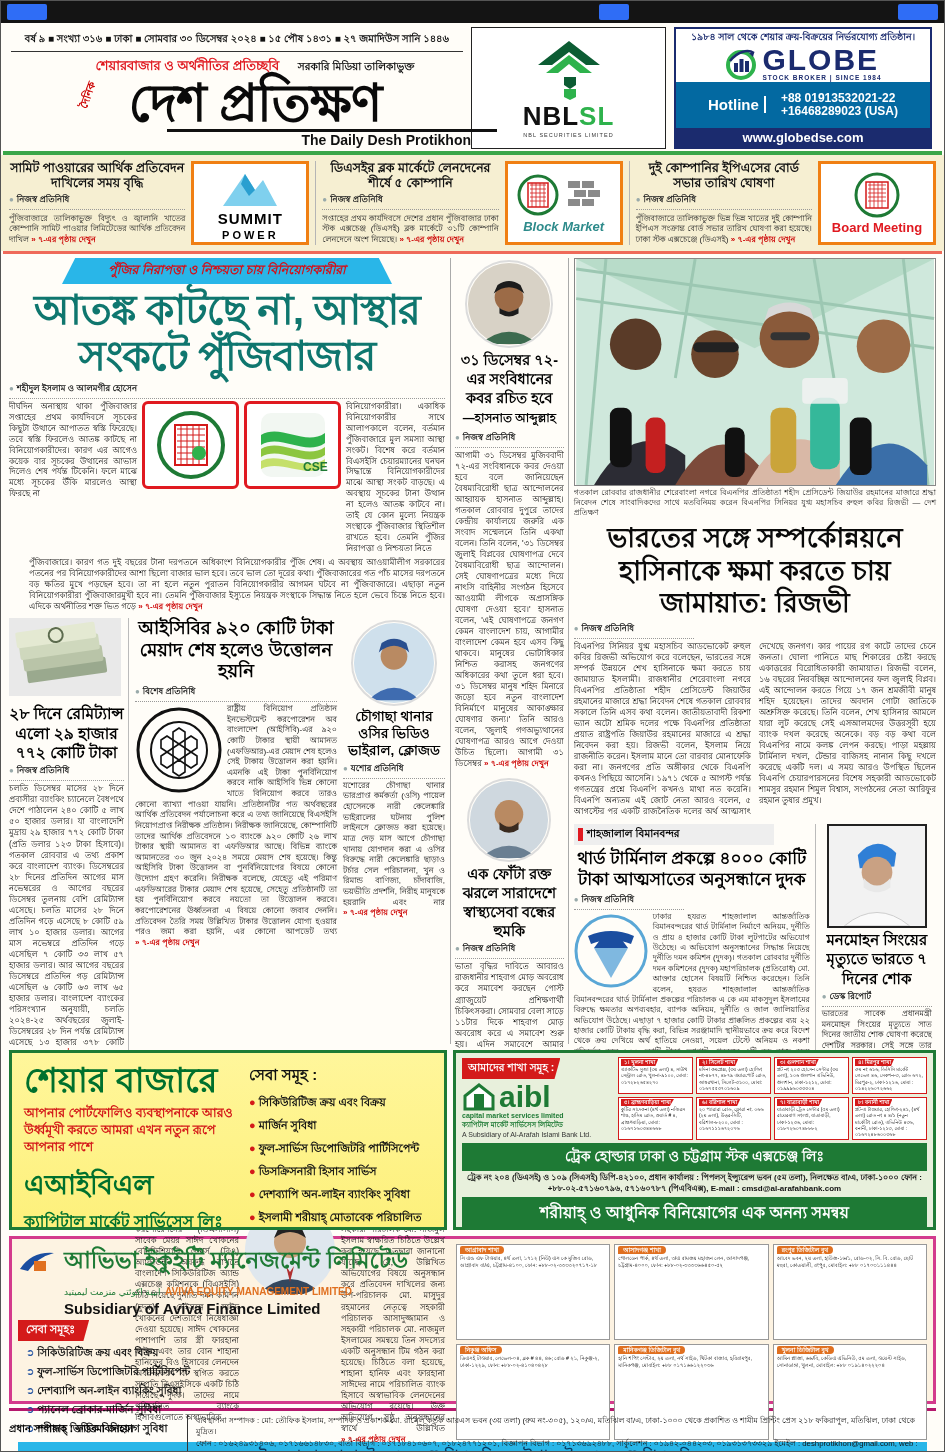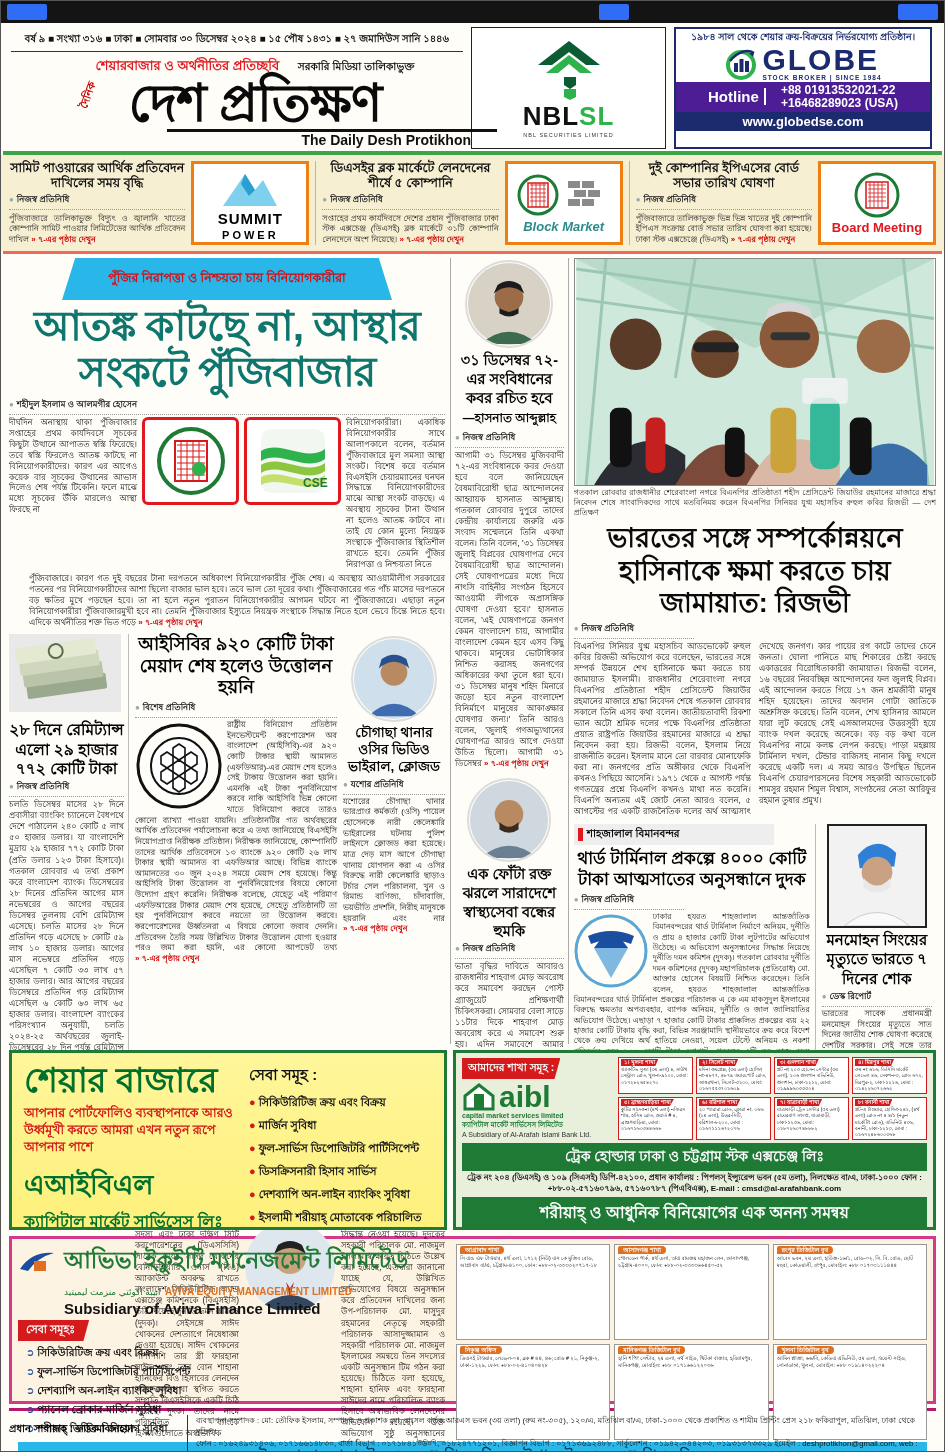--- a/index.html
+++ b/index.html
@@ -28,22 +28,22 @@
   .nblsl-box { width:195px; border:1px solid #222; background:#fff; display:flex; flex-direction:column;
                align-items:center; justify-content:center; padding:4px; }
   .nblsl-word { font-size:26px; font-weight:bold; letter-spacing:1px; }
   .nblsl-word .nbl{color:#111;} .nblsl-word .sl{color:#2eb24c;}
   .nblsl-sub { font-size:5.5px; letter-spacing:1px; color:#333; }
   .globe-box { width:258px; border:2px solid #1b2b6e; background:#fff; display:flex; flex-direction:column; }
   .globe-tag { color:#1b2b6e; font-weight:bold; font-size:9.5px; text-align:center; padding:2px 2px; line-height:1.25;}
   .globe-row { display:flex; align-items:center; justify-content:center; gap:4px; padding:1px 0;}
   .globe-word { color:#1b2b6e; font-weight:bold; font-size:30px; letter-spacing:2px; line-height:.95;}
   .globe-sub { color:#1b2b6e; font-weight:bold; font-size:6.5px; letter-spacing:1px; text-align:center;}
-  .globe-hot { background:#4c1d95; color:#fff; display:flex; align-items:center; justify-content:center;
-               gap:15px; padding:2px 3px; }
+  .globe-hot { background:#0369a1; color:#fff; display:flex; align-items:center; justify-content:center;
+               gap:15px; padding:10px 3px; }
   .globe-hot .hl { font-size:15px; font-weight:bold; border-right:2px solid #fff; padding-right:5px;}
   .globe-phones { font-size:12px; font-weight:bold; line-height:1.05; }
   .globe-web { background:#1b2b6e; color:#fff; text-align:center; font-weight:bold; font-size:13px; padding:2px 0;}
 
   .rule-green { height:4px; background:#3aa648; margin:0 2px; }
   .rule-red   { height:3px; background:#ef6a5a; margin:0 2px; }
 
   
   .briefs { background:#f6efd2; display:flex; gap:6px; padding:6px 8px; height:96px; }
   .brief { flex:1; display:flex; flex-direction:column; }
@@ -59,22 +59,22 @@
   .bm-word { color:#2e8b8b; font-weight:bold; font-size:13px; font-style:italic;}
   .board-word { color:#e01920; font-weight:bold; font-size:13px; }
 
   
   .main { display:flex; gap:5px; padding:4px 8px 2px 8px; height:792px; }
   .col-left { width:436px; }
   .col-mid { width:119px; border-left:1px solid #aaa; border-right:1px solid #aaa; padding:0 4px; }
   .col-right { width:363px; }
 
   .kicker-cyan { background:#29b6e8; color:#d40f18; font-weight:bold; font-size:12.5px;
-                 text-align:center; width:330px; margin:0 auto; padding:11px 0;
-                 clip-path:polygon(4% 0,96% 0,100% 100%,0 100%); }
+                 text-align:center; width:330px; margin:0 auto; padding:3px 0;
+                 clip-path:polygon(4% 0,96% 0,100% 100%,0 100%);font-style:italic; }
   .lead-h { color:#0f766e; font-weight:bold; font-size:41px; line-height:1.12; text-align:center;
             margin:4px 0 2px 0; letter-spacing:-1px;}
   .lead-row { display:flex; gap:5px; }
   .lead-colt { font-size:8.3px; text-align:justify; line-height:1.32; color:#111; }
   .logo-sq { border:3px solid #e01920; border-radius:6px; background:#fff; width:97px; height:88px;
              display:flex; align-items:center; justify-content:center; }
   .lead-bottom { font-size:8.3px; text-align:justify; line-height:1.32; color:#111; margin-top:3px;margin-left:20px;}
 
   .subrow { display:flex; gap:6px; margin-top:6px; }
   .remit { width:120px; border-right:1px solid #bbb; padding-right:4px;}

